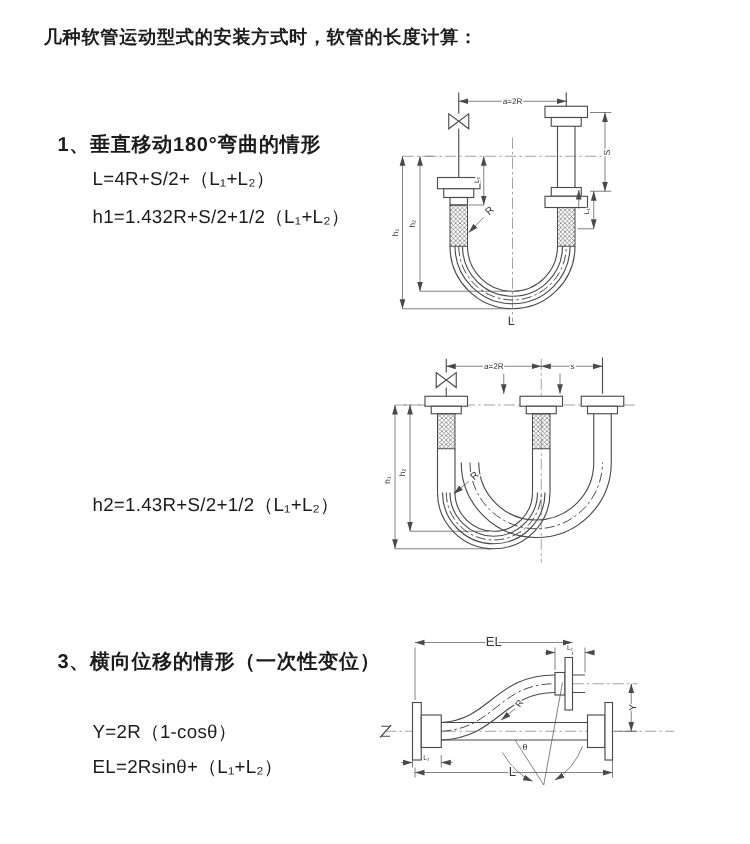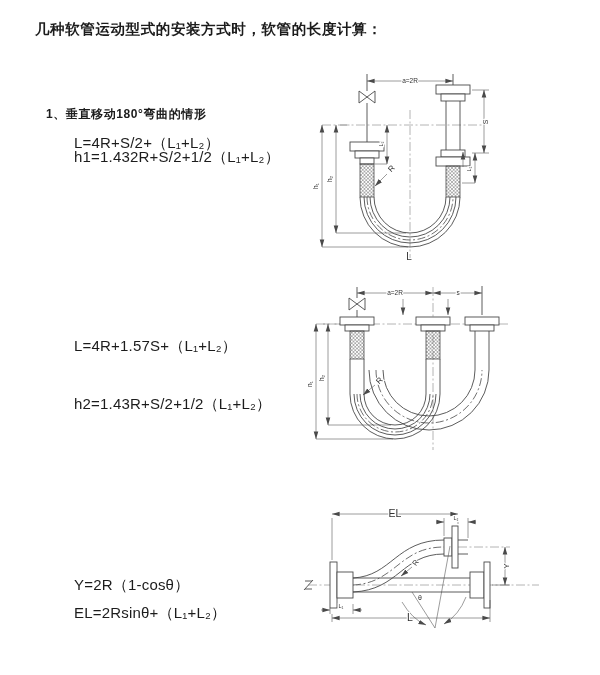--- a/index.html
+++ b/index.html
@@ -1,21 +1,21 @@
 <!DOCTYPE html>
 <html><head>
 <meta charset="utf-8">
 <style>
   html,body{margin:0;padding:0;background:#fff;}
   .page{position:relative;width:539px;height:675px;background:#ffffff;overflow:hidden;
         font-family:"Liberation Sans","DejaVu Sans",sans-serif;color:#1c1c1c;}
   .title{position:absolute;left:35px;top:20px;font-size:14.5px;font-weight:700;letter-spacing:.6px;}
-  .heading{position:absolute;left:46px;font-size:12px;font-weight:700;letter-spacing:.6px;}
+  .heading{position:absolute;left:46px;font-size:16px;font-weight:700;letter-spacing:.6px;}
   .formula{position:absolute;left:74px;font-size:15px;font-weight:400;letter-spacing:.2px;}
-  .t1{top:106px}.f1a{top:134px}.f1b{top:148px}.f1c{top:194px}
+  .t1{top:106px}.f1a{top:134px}.f1b{top:164px}.f1c{top:194px}
   .t2{top:309px}.f2a{top:337px}.f2b{top:366px}.f2c{top:395px}
   .t3{top:519px}.f3a{top:547px}.f3b{top:576px}.f3c{top:604px}
   svg.diag{position:absolute;}
   .d1{left:312px;top:70px;}
   .d2{left:308px;top:282px;}
   .d3{left:300px;top:500px;}
   svg text{font-family:"Liberation Sans","DejaVu Sans",sans-serif;fill:#333;
            paint-order:stroke;stroke:#ffffff;stroke-width:2.2px;}
   .ln{stroke:#4a4a4a;stroke-width:.9;fill:none;}
   .fl{stroke:#4a4a4a;stroke-width:.9;fill:#ffffff;}
@@ -27,23 +27,23 @@
 <body>
 
 <div class="page">
 
   <div class="title">几种软管运动型式的安装方式时，软管的长度计算：</div>
 
   <div class="heading t1">1、垂直移动180°弯曲的情形</div>
   <div class="formula f1a">L=4R+S/2+（L₁+L₂）</div>
   <div class="formula f1b">h1=1.432R+S/2+1/2（L₁+L₂）</div>
 
-  <div class="formula f2a">L=4R+1.57S+（L₁+L₂）</div>
   <div class="formula f2c">h2=1.43R+S/2+1/2（L₁+L₂）</div>
 
+  <div class="heading t3">3、横向位移的情形（一次性变位）</div>
   <div class="formula f3b">Y=2R（1-cosθ）</div>
   <div class="formula f3c">EL=2Rsinθ+（L₁+L₂）</div>
 
   <svg class="diag d1" width="215" height="195" viewBox="0 0 215 195">
     <defs>
       <pattern id="hx1" width="3.5" height="3.5" patternUnits="userSpaceOnUse">
         <path d="M0,3.5 L3.5,0 M0,0 L3.5,3.5" stroke="#666" stroke-width="0.5"></path>
       </pattern>
       <marker id="ar1" markerWidth="8" markerHeight="6" refX="7.6" refY="3" orient="auto-start-reverse" markerUnits="userSpaceOnUse">
         <path d="M0,0.7 L7.8,3 L0,5.3 Z" fill="#4a4a4a"></path>

